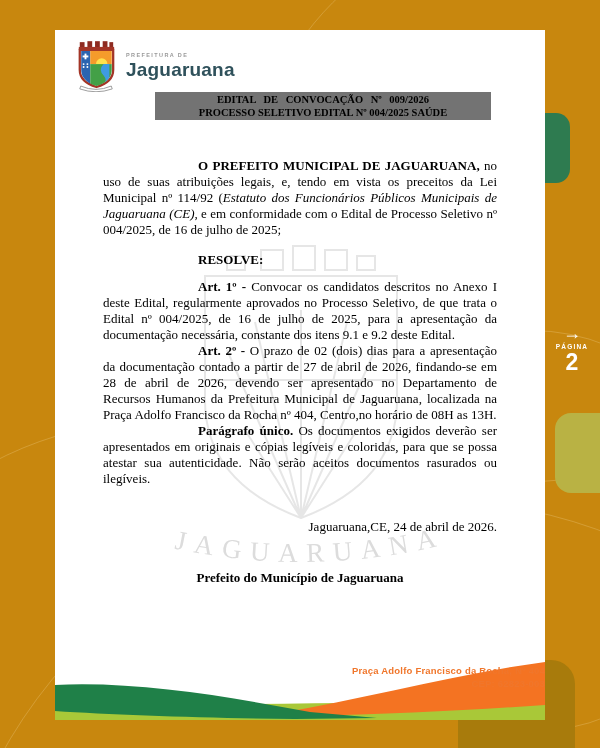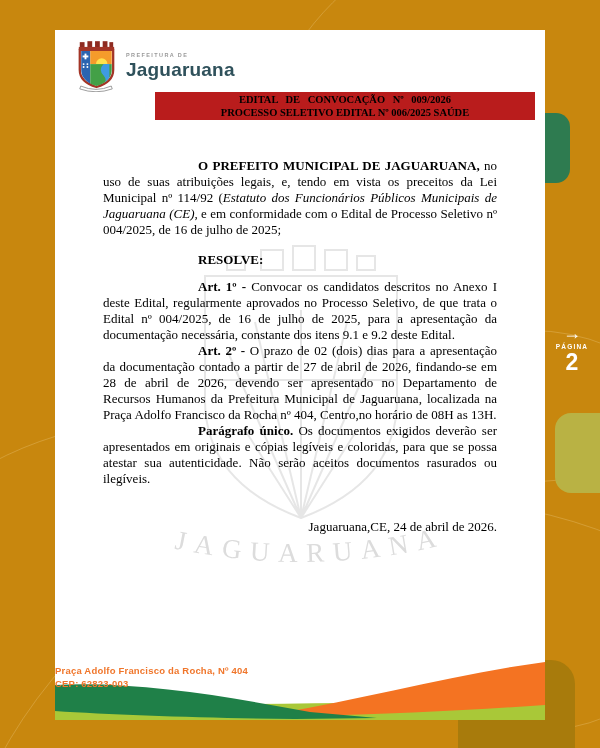--- a/index.html
+++ b/index.html
@@ -29,35 +29,35 @@
 
   
   .doc{position:absolute;left:55px;top:30px;width:490px;height:690px;background:#ffffff;overflow:hidden;z-index:2;}
 
   .logo-row{position:absolute;left:20px;top:10px;display:flex;align-items:center;gap:9px;z-index:4;}
   .wordmark .sup{font-family:"Liberation Sans", sans-serif;font-size:5.5px;font-weight:bold;
     color:#9a9a9a;letter-spacing:1.4px;}
   .wordmark .city{font-family:"Liberation Sans", sans-serif;font-size:19px;font-weight:bold;
     color:#2F515B;letter-spacing:.2px;margin-top:1px;}
 
-  .title-band{position:absolute;left:100px;top:62px;width:380px;background:#b91c1c;
+  .title-band{position:absolute;left:100px;top:62px;width:336px;background:#737373;
     text-align:center;font-weight:bold;font-size:10.5px;line-height:13px;color:#000;padding:1px 0;z-index:4;}
   .title-band .l1{word-spacing:5px;}
 
   .watermark{position:absolute;left:50%;top:200px;transform:translateX(-50%);z-index:1;pointer-events:none;}
 
   .body-text{position:absolute;left:48px;right:48px;top:128px;font-size:13px;line-height:16px;
     text-align:justify;color:#000;z-index:4;}
   .body-text p{margin:0;text-indent:95px;}
   .body-text .resolve{margin:14px 0 11px;font-weight:bold;}
   .body-text .date-line{text-align:right;text-indent:0;margin-top:32px;}
   .signature{ text-align:center;margin-top:36px;font-weight:bold;line-height:14px;text-indent:0 !important;}
   .signature div{text-indent:0;}
 
-  .doc-footer{position:absolute;left:0;right:0;bottom:30px;text-align:left;z-index:5;
+  .doc-footer{position:absolute;left:0;right:0;bottom:30px;text-align:right;z-index:5;
     font-family:"Liberation Sans", sans-serif;font-size:9.5px;font-weight:bold;
     color:#F0762B;line-height:13px;letter-spacing:.2px;}
 
   .waves{position:absolute;left:0;bottom:0;width:490px;height:65px;z-index:4;}
 </style>
 </head>
 <body>
 
 <div class="arc" id="arc1"></div>
 <div class="arc" id="arc2"></div>
@@ -126,38 +126,39 @@
       </g>
     </svg>
     <div class="wordmark">
       <div class="sup">PREFEITURA DE</div>
       <div class="city">Jaguaruana</div>
     </div>
   </div>
 
   <div class="title-band">
     <div class="l1">EDITAL  DE  CONVOCAÇÃO Nº 009/2026</div>
-    <div class="l2">PROCESSO SELETIVO EDITAL Nº 006/2025 SAÚDE</div>
+    <div class="l2">PROCESSO SELETIVO EDITAL Nº 004/2025 SAÚDE</div>
   </div>
 
   <div class="body-text">
     <p><strong>O PREFEITO MUNICIPAL DE JAGUARUANA,</strong><span> no uso de suas atribuições legais, e, tendo em vista os preceitos da Lei Municipal nº 114/92 (</span><em>Estatuto dos Funcionários Públicos Municipais de Jaguaruana (CE)</em><span>, e em conformidade com o Edital de Processo Seletivo nº 004/2025, de 16 de julho de 2025;</span></p>
 
     <p class="resolve">RESOLVE:</p>
 
     <p><strong>Art. 1º -</strong><span> Convocar os candidatos descritos no Anexo I deste Edital, regularmente aprovados no Processo Seletivo, de que trata o Edital nº 004/2025, de 16 de julho de 2025, para a apresentação da documentação necessária, constante dos itens 9.1 e 9.2 deste Edital.</span></p>
 
     <p><strong>Art. 2º -</strong><span> O prazo de 02 (dois) dias para a apresentação da documentação contado a partir de 27 de abril de 2026, findando-se em 28 de abril de 2026, devendo ser apresentado no Departamento de Recursos Humanos da Prefeitura Municipal de Jaguaruana, localizada na Praça Adolfo Francisco da Rocha nº 404, Centro,no horário de 08H as 13H.</span></p>
 
     <p><strong>Parágrafo único.</strong><span> Os documentos exigidos deverão ser apresentados em originais e cópias legíveis e coloridas, para que se possa atestar sua autenticidade. Não serão aceitos documentos rasurados ou ilegíveis.</span></p>
 
 
     <p class="date-line">Jaguaruana,CE, 24 de abril de 2026.</p>
 
     <div class="signature">
+      <div>Prefeito do Município de Jaguaruana</div>
     </div>
   </div>
 
   <div class="doc-footer">
     <div>Praça Adolfo Francisco da Rocha, Nº 404</div>
     <div>CEP: 62823-003</div>
   </div>
 
   <svg class="waves" width="490" height="65" viewBox="0 0 490 65" preserveAspectRatio="none">
     <path d="M0,52 C120,48 300,50 490,44 L490,65 L0,65 Z" fill="#A9C838"></path>

